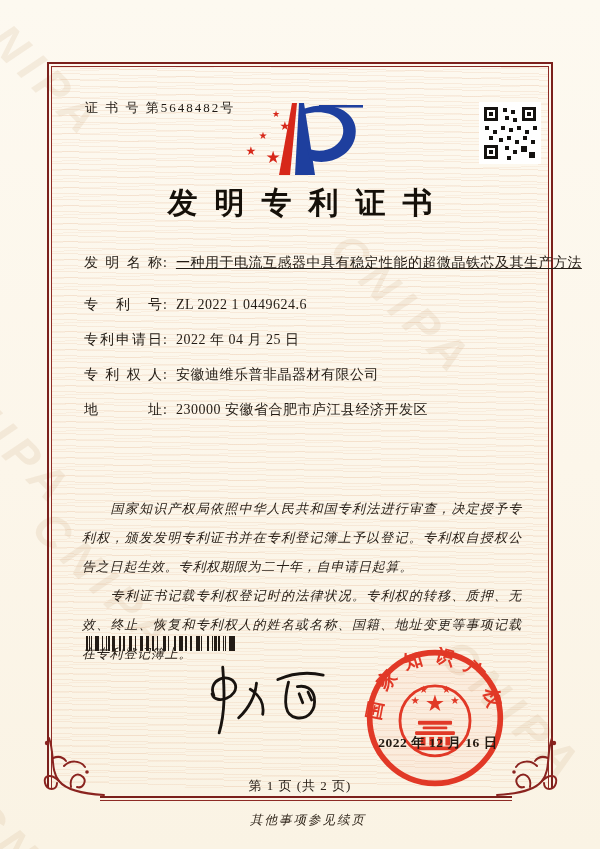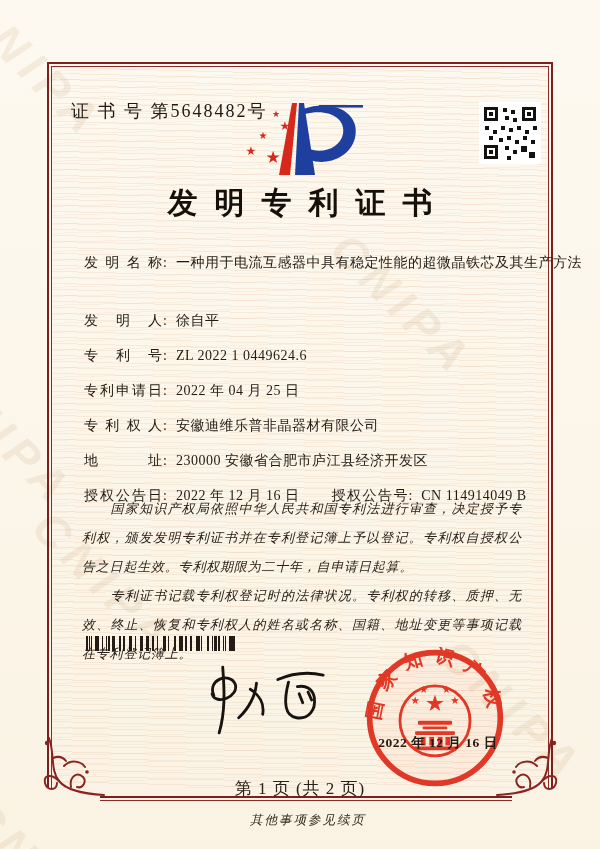--- a/index.html
+++ b/index.html
@@ -44,33 +44,33 @@
     position: absolute; left: 100px; top: 796px; width: 412px; height: 5px;
     border-top: 2px solid #7b201c; border-bottom: 1px solid #8d2a24;
     z-index: 3;
   }
   .flourish { position: absolute; z-index: 4; }
   .flourish.left  { left: 40px;  top: 736px; }
   .flourish.right { left: 495px; top: 736px; transform: scaleX(-1); }
   
   .content { position: absolute; inset: 0; z-index: 5; }
   .cert-no {
-    position: absolute; left: 71px; top: 99px;
-    font-size: 18px; letter-spacing: 2px; color: #1f1913;
+    position: absolute; left: 85px; top: 99px;
+    font-size: 13px; letter-spacing: 2px; color: #1f1913;
   }
   .logo { position: absolute; left: 233px; top: 97px; }
   .qr { position: absolute; left: 479px; top: 102px; }
   .doc-title {
     position: absolute; left: 0; right: 0; top: 183px;
     text-align: center; font-size: 30px; font-weight: bold;
     letter-spacing: 17px; padding-left: 17px; color: #151009;
   }
   .fields { position: absolute; left: 84px; top: 252px; width: 450px; }
   .field-row { line-height: 21px; margin-bottom: 14px; font-size: 14px; white-space: nowrap; }
-  .field-row.first { margin-bottom: 37px; }
+  .field-row.first { margin-bottom: 21px; text-decoration: underline; }
   .flabel {
     display: inline-block; width: 78px; vertical-align: top;
     text-align: justify; text-align-last: justify; text-justify: inter-character;
   }
   .fcolon { display: inline-block; margin: 0 9px 0 1px; }
   .fvalue { letter-spacing: 0.5px; }
   .grant-row { display: flex; }
   .grant-group2 { margin-left: 32px; white-space: nowrap; }
   .grant-group2 .flabel { width: 76px; }
   .body-text {
@@ -92,21 +92,21 @@
   }
   .signature { position: absolute; left: 182px; top: 660px; }
   .seal { position: absolute; left: 362px; top: 647px; opacity: 0.93; }
   .seal-date {
     position: absolute; left: 367px; top: 734px; width: 142px;
     text-align: center; font-size: 13.5px; font-weight: bold;
     letter-spacing: 0.5px; color: #231a12; z-index: 6;
   }
   .page-num {
     position: absolute; left: 0; right: 0; top: 777px;
-    text-align: center; font-size: 17px; letter-spacing: 1px; color: #2a2119;
+    text-align: center; font-size: 13px; letter-spacing: 1px; color: #2a2119;
   }
   .footer-note {
     position: absolute; left: 0; right: 0; top: 812px;
     text-align: center; font-size: 12.5px; font-style: italic;
     letter-spacing: 2px; color: #33291e; margin-left: 16px;
   }
 </style>
 </head>
 <body>
 
@@ -201,41 +201,30 @@
       </g>
     </svg>
 
     <div class="doc-title">发明专利证书</div>
 
     <div class="fields">
       <div class="field-row first">
         <span class="flabel">发明名称</span><span class="fcolon">:</span><span class="fvalue">一种用于电流互感器中具有稳定性能的超微晶铁芯及其生产方法</span>
       </div>
       <div class="field-row">
-        <span class="flabel">发明人</span><span class="fcolon">:</span><span class="fvalue">徐自平</span>
-      </div>
-      <div class="field-row">
         <span class="flabel">专利号</span><span class="fcolon">:</span><span class="fvalue">ZL 2022 1 0449624.6</span>
       </div>
       <div class="field-row">
         <span class="flabel">专利申请日</span><span class="fcolon">:</span><span class="fvalue">2022 年 04 月 25 日</span>
       </div>
       <div class="field-row">
         <span class="flabel">专利权人</span><span class="fcolon">:</span><span class="fvalue">安徽迪维乐普非晶器材有限公司</span>
       </div>
       <div class="field-row">
         <span class="flabel">地址</span><span class="fcolon">:</span><span class="fvalue">230000 安徽省合肥市庐江县经济开发区</span>
-      </div>
-      <div class="field-row grant-row">
-        <span>
-          <span class="flabel">授权公告日</span><span class="fcolon">:</span><span class="fvalue">2022 年 12 月 16 日</span>
-        </span>
-        <span class="grant-group2">
-          <span class="flabel">授权公告号</span><span class="fcolon">:</span><span class="fvalue">CN 114914049 B</span>
-        </span>
       </div>
     </div>
 
     <div class="body-text">
       <p>国家知识产权局依照中华人民共和国专利法进行审查，决定授予专利权，颁发发明专利证书并在专利登记簿上予以登记。专利权自授权公告之日起生效。专利权期限为二十年，自申请日起算。</p>
       <p>专利证书记载专利权登记时的法律状况。专利权的转移、质押、无效、终止、恢复和专利权人的姓名或名称、国籍、地址变更等事项记载在专利登记簿上。</p>
     </div>
 
     <div class="barcode"></div>
 

